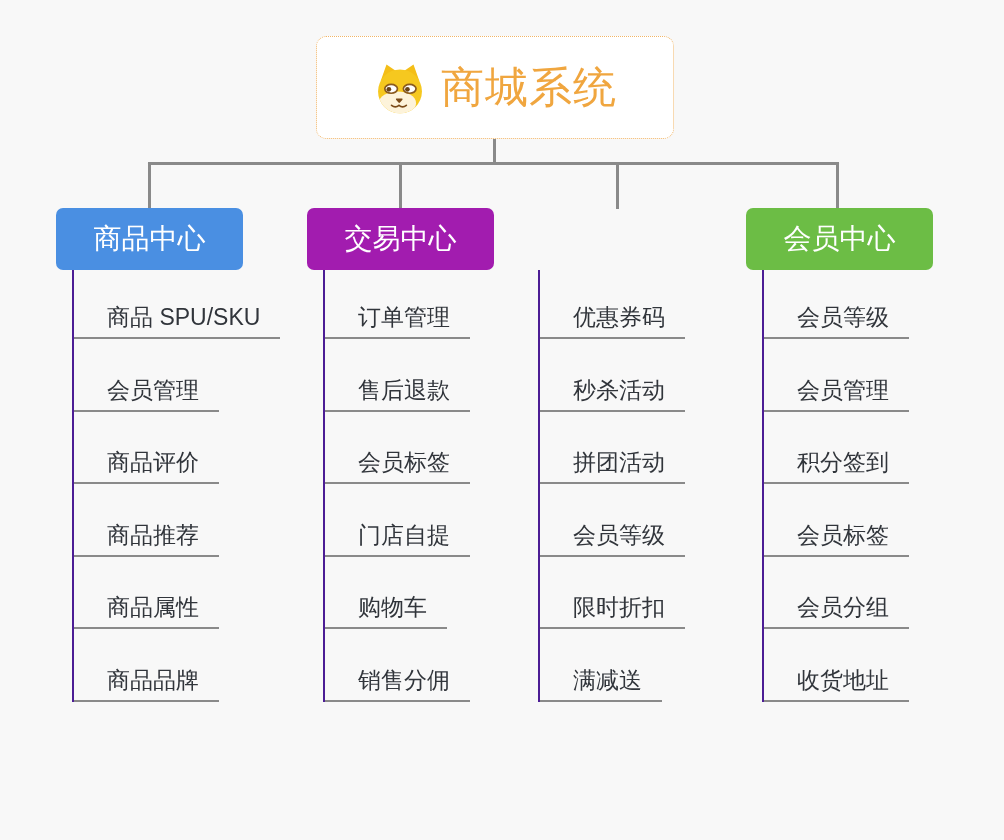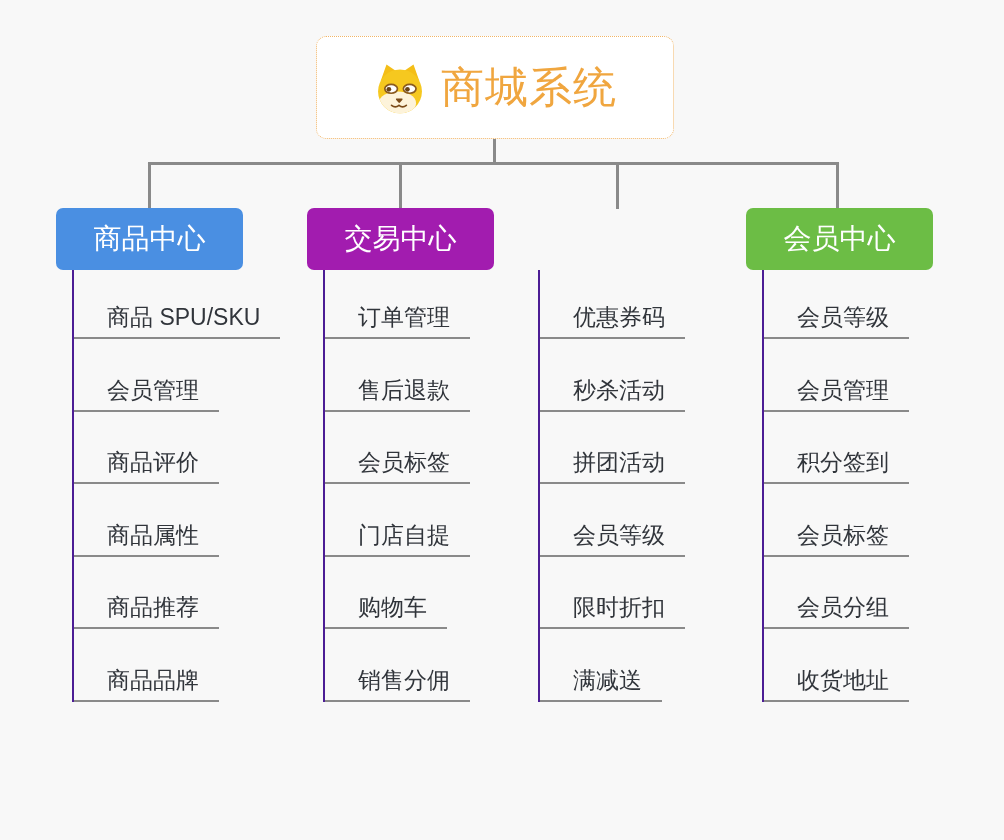--- a/index.html
+++ b/index.html
@@ -92,22 +92,22 @@
       <span>交易中心</span>
     </div>
   <div class="branch-node b3" style="background: rgb(108, 189, 69);">
       <span>会员中心</span>
     </div>
 
   <div class="col c0">
     <div class="leaf">商品 SPU/SKU</div>
     <div class="leaf">会员管理</div>
     <div class="leaf">商品评价</div>
+    <div class="leaf">商品推荐</div>
     <div class="leaf">商品属性</div>
-    <div class="leaf">商品推荐</div>
     <div class="leaf">商品品牌</div>
   </div>
 
   <div class="col c1">
     <div class="leaf">订单管理</div>
     <div class="leaf">售后退款</div>
     <div class="leaf">会员标签</div>
     <div class="leaf">门店自提</div>
     <div class="leaf">购物车</div>
     <div class="leaf">销售分佣</div>

